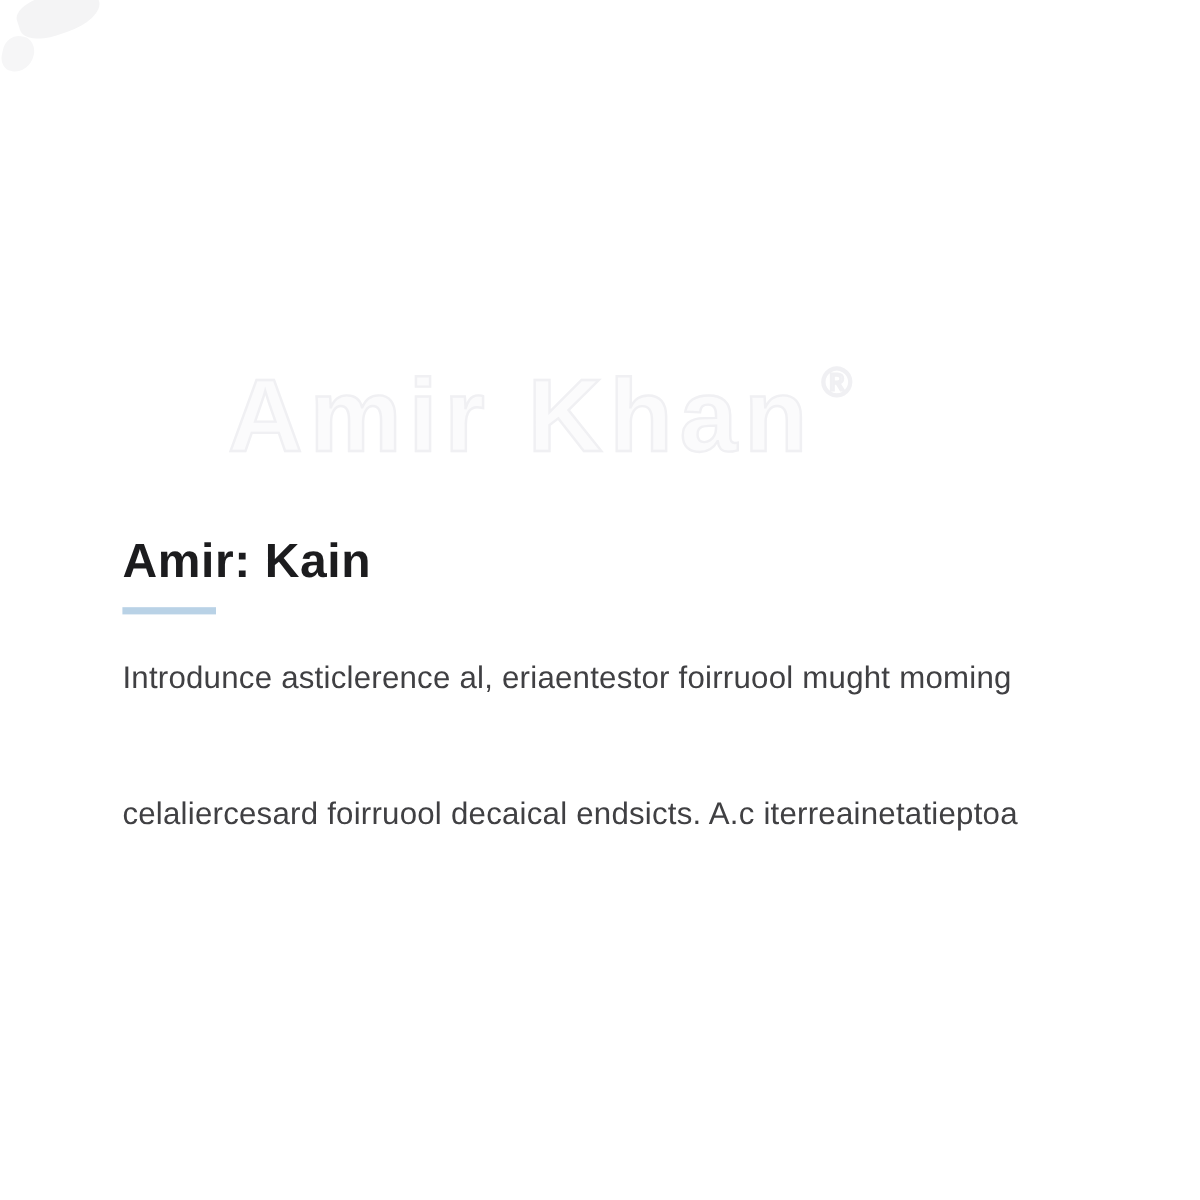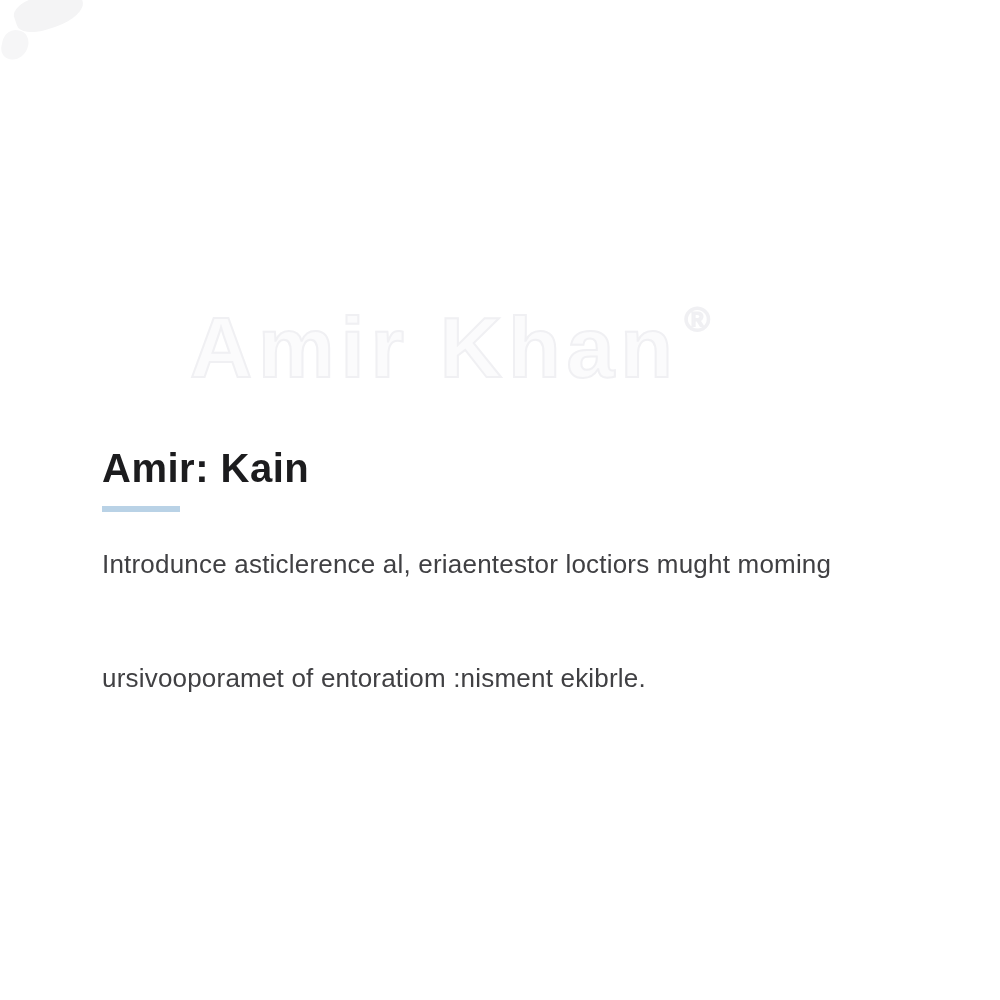--- a/index.html
+++ b/index.html
@@ -95,20 +95,20 @@
   <div class="corner-smudge-a"></div>
   <div class="corner-smudge-b"></div>
 
   <div class="watermark"><span>Amir Khan</span><span class="reg">®</span></div>
 
   <h1 class="heading">Amir: Kain</h1>
 
   <div class="heading-underline"></div>
 
   <div class="para para1">
-    <div class="line">Introdunce asticlerence al, eriaentestor loctiors mught moming</div>
+    <div class="line">Introdunce asticlerence al, eriaentestor foirruool mught moming</div>
   </div>
 
   <div class="para para2">
-    <div class="line">ursivooporamet of entoratiom :nisment ekibrle.</div>
+    <div class="line">celaliercesard foirruool decaical endsicts. A.c iterreainetatieptoa</div>
   </div>
 
 </div>
 
 </body></html>

